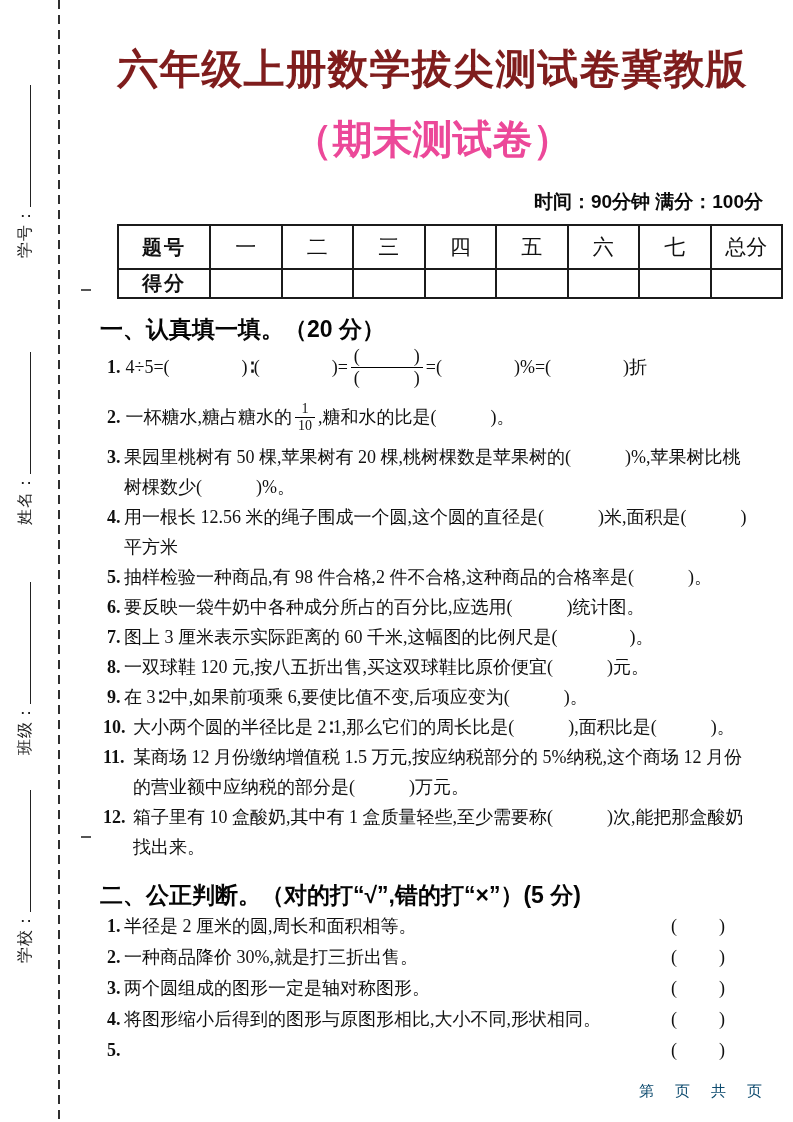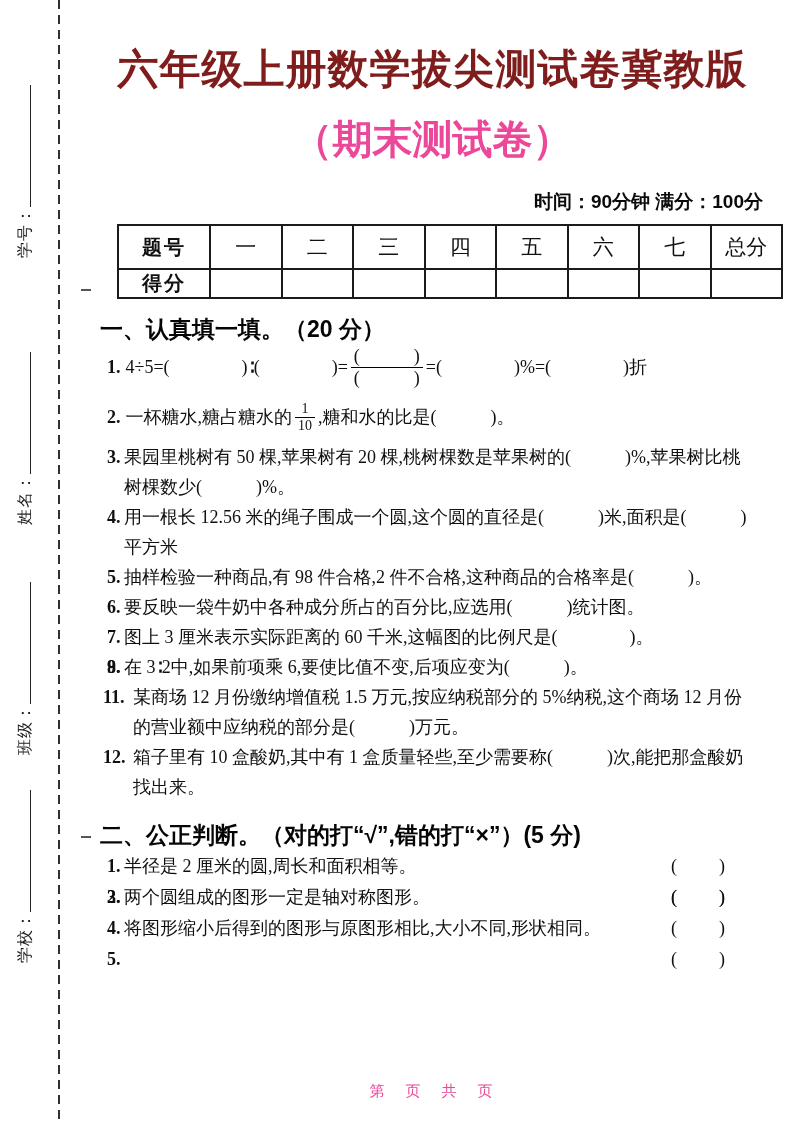--- a/index.html
+++ b/index.html
@@ -85,23 +85,23 @@
   .frac .fb { display:block; padding:0 3px; }
   .frac.small { font-size:14px; line-height:1.1; }
 
   .judge { position:relative; padding-left:24px; padding-right:110px;
            font-size:18px; line-height:31px; color:#101010; margin-top:0; }
   .judge .qnum { position:absolute; left:7px; top:0; font-weight:700; }
   .judge .jblank { position:absolute; right:38px; top:0; letter-spacing:2px; }
   .judges { margin-top:2px; }
 
   .footer {
-    position:absolute; top:1082px; left:0; width:100%; text-align:center;
+    position:absolute; top:1082px; left:0; width:100%; text-align:right;
     font-family:Liberation Mono, monospace;
-    font-size:15px; color:#ec4899; letter-spacing:3px;
+    font-size:15px; color:#0c4a6e; letter-spacing:3px;
   }
 </style>
 </head>
 <body>
 
 <div class="paper">
 
   <div class="dash-line"></div>
   <div class="reg-mark rm-0"></div>
   <div class="reg-mark rm-1"></div>
@@ -179,32 +179,33 @@
         <span>,糖和水的比是(　　　)。</span>
       </div>
 
       <div class="q"><b class="qnum">3.</b><span class="qtext">果园里桃树有 50 棵,苹果树有 20 棵,桃树棵数是苹果树的(　　　)%,苹果树比桃
 树棵数少(　　　)%。</span></div>
       <div class="q"><b class="qnum">4.</b><span class="qtext">用一根长 12.56 米的绳子围成一个圆,这个圆的直径是(　　　)米,面积是(　　　)
 平方米</span></div>
       <div class="q"><b class="qnum">5.</b><span class="qtext">抽样检验一种商品,有 98 件合格,2 件不合格,这种商品的合格率是(　　　)。</span></div>
       <div class="q"><b class="qnum">6.</b><span class="qtext">要反映一袋牛奶中各种成分所占的百分比,应选用(　　　)统计图。</span></div>
       <div class="q"><b class="qnum">7.</b><span class="qtext">图上 3 厘米表示实际距离的 60 千米,这幅图的比例尺是(　　　　)。</span></div>
-      <div class="q"><b class="qnum">8.</b></div>
+      <div class="q"><b class="qnum">8.</b><span class="qtext">一双球鞋 120 元,按八五折出售,买这双球鞋比原价便宜(　　　)元。</span></div>
       <div class="q"><b class="qnum">9.</b><span class="qtext">在 3∶2中,如果前项乘 6,要使比值不变,后项应变为(　　　)。</span></div>
+      <div class="q wide"><b class="qnum">10.</b><span class="qtext">大小两个圆的半径比是 2∶1,那么它们的周长比是(　　　),面积比是(　　　)。</span></div>
       <div class="q wide"><b class="qnum">11.</b><span class="qtext">某商场 12 月份缴纳增值税 1.5 万元,按应纳税部分的 5%纳税,这个商场 12 月份
 的营业额中应纳税的部分是(　　　)万元。</span></div>
       <div class="q wide"><b class="qnum">12.</b><span class="qtext">箱子里有 10 盒酸奶,其中有 1 盒质量轻些,至少需要称(　　　)次,能把那盒酸奶
 找出来。</span></div>
 
       <div class="sec-heading second">二、公正判断。（对的打“√”,错的打“×”）(5 分)</div>
 
       <div class="judges">
         <div class="judge"><b class="qnum">1.</b><span>半径是 2 厘米的圆,周长和面积相等。</span><span class="jblank">(　　)</span></div>
-        <div class="judge"><b class="qnum">2.</b><span class="jblank">(　　)</span></div>
+        <div class="judge"><b class="qnum">2.</b><span>一种商品降价 30%,就是打三折出售。</span><span class="jblank">(　　)</span></div>
         <div class="judge"><b class="qnum">3.</b><span>两个圆组成的图形一定是轴对称图形。</span><span class="jblank">(　　)</span></div>
         <div class="judge"><b class="qnum">4.</b><span>将图形缩小后得到的图形与原图形相比,大小不同,形状相同。</span><span class="jblank">(　　)</span></div>
         <div class="judge"><b class="qnum">5.</b><span class="jblank">(　　)</span></div>
       </div>
 
     </div>
 
     <div class="footer">第　页　共　页</div>
 
   </div>

